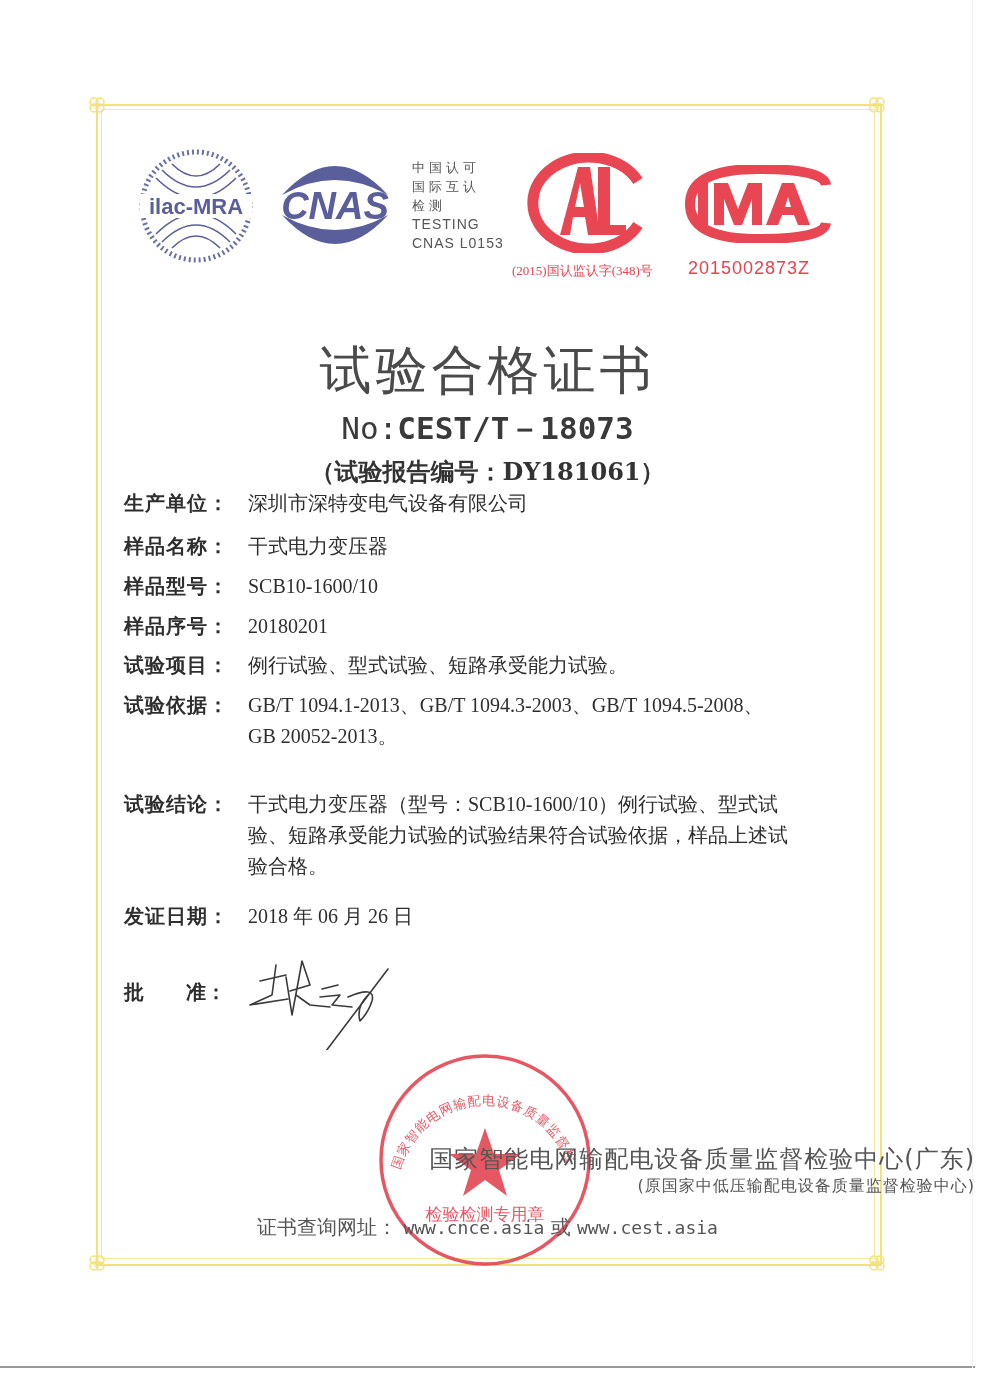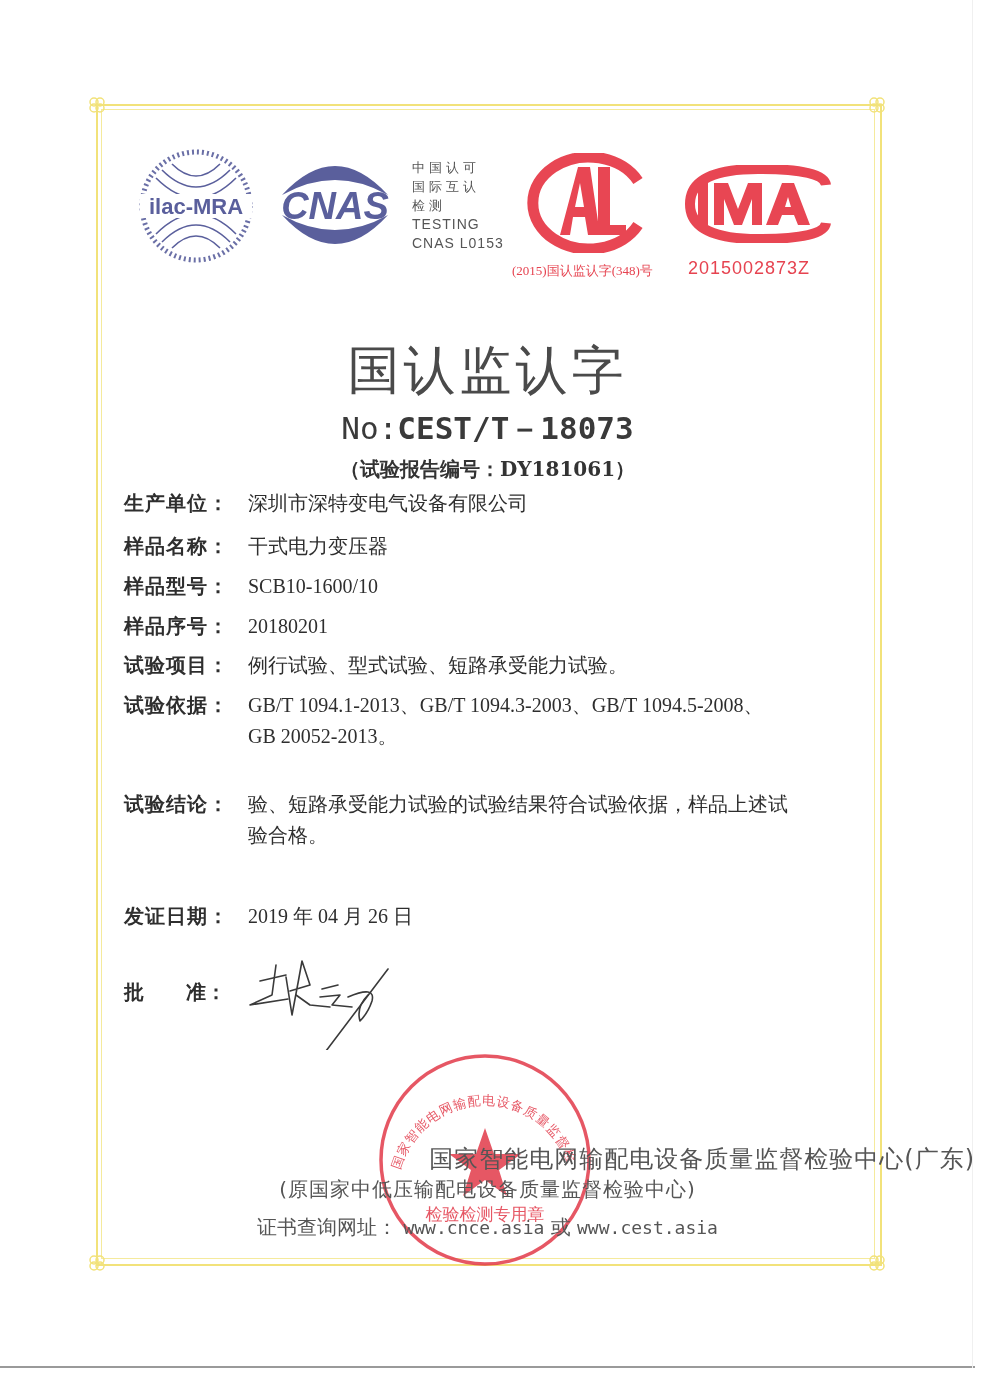--- a/index.html
+++ b/index.html
@@ -35,36 +35,36 @@
   .logo-cma { left: 684px; top: 165px; width: 148px; height: 78px; }
   .cma-number { left: 688px; top: 258px; font-family: "Liberation Sans", sans-serif; font-size: 18px;
     color: #e64350; letter-spacing: 1px; white-space: nowrap; }
 
   
   .title { left: 0; width: 975px; top: 336px; text-align: center; font-family: "DejaVu Sans", sans-serif;
     font-size: 52px; letter-spacing: 4px; color: #4a4a4a; font-weight: normal; }
   .cert-no { left: 0; width: 975px; top: 408px; text-align: center; font-family: "DejaVu Sans Mono", monospace;
     font-size: 31px; color: #3a3a3a; font-weight: bold; }
   .cert-no .prefix { font-weight: normal; }
-  .report-no { left: 0; width: 975px; top: 456px; text-align: center; font-size: 20px; font-weight: bold; color: #333; }
+  .report-no { left: 0; width: 975px; top: 456px; text-align: center; font-size: 24px; font-weight: bold; color: #333; }
 
   
   .field { position: absolute; left: 124px; font-size: 20px; line-height: 31px; color: #2e2e2e; }
   .field .label { position: absolute; left: 0; top: 0; width: 124px; white-space: nowrap; font-weight: bold; letter-spacing: 1px; }
   .field .value { position: absolute; left: 124px; top: 0; width: 600px; white-space: nowrap;
     font-family: "Liberation Serif", "DejaVu Serif", serif; font-size: 20px; }
   .field .value .line { display: block; height: 31px; }
   .approve-label { font-weight: bold; }
   .sig { left: 240px; top: 955px; width: 160px; height: 95px; }
 
   
   .footer-1 { left: 0; width: 975px; top: 1143px; text-align: right; font-family: "DejaVu Sans", sans-serif;
     font-size: 24px; color: #555; letter-spacing: 1px; z-index: 3; }
-  .footer-2 { left: 0; width: 975px; top: 1176px; text-align: center; font-family: "DejaVu Sans", sans-serif;
-    font-size: 20px; color: #555; letter-spacing: 1px; z-index: 3; }
+  .footer-2 { left: 0; width: 975px; top: 1176px; text-align: right; font-family: "DejaVu Sans", sans-serif;
+    font-size: 16px; color: #555; letter-spacing: 1px; z-index: 3; }
   .footer-3 { left: 0; width: 975px; top: 1214px; text-align: center; font-family: "DejaVu Sans", sans-serif;
     font-size: 20px; color: #555; z-index: 3; }
 
   .seal { left: 370px; top: 1050px; width: 230px; height: 220px; z-index: 2; opacity: 0.85; }
 </style>
 </head>
 <body>
 
 <div class="frame-outer"></div>
 <div class="frame-inner"></div>
@@ -146,21 +146,21 @@
 <div class="abs logo-cma">
   <svg viewBox="0 0 148 78" width="148" height="78">
     <path d="M142 20 Q140 4 74 4 Q6 4 6 39 Q6 74 74 74 Q140 74 142 58" fill="none" stroke="#e84653" stroke-width="10"></path>
     <rect x="14" y="18" width="10" height="42" fill="#e84653"></rect>
     <path d="M30 60 L30 18 L44 18 L54 44 L64 18 L78 18 L78 60 L68 60 L68 34 L58 60 L50 60 L40 34 L40 60 Z" fill="#e84653"></path>
     <path d="M82 60 L98 18 L110 18 L126 60 L114 60 L110 50 L98 50 L94 60 Z M101 42 L107 42 L104 32 Z" fill="#e84653"></path>
   </svg>
 </div>
 <div class="abs cma-number">2015002873Z</div>
 
-<div class="abs title">国认监认字</div>
+<div class="abs title">试验合格证书</div>
 <div class="abs cert-no">
   <span class="prefix">No:</span><span>CEST/T－18073</span>
 </div>
 <div class="abs report-no">（试验报告编号：DY181061）</div>
 
 <div class="field" style="top:488px;">
   <span class="label">生产单位：</span>
   <span class="value">
       <span class="line">深圳市深特变电气设备有限公司</span>
     </span>
@@ -192,28 +192,29 @@
 <div class="field" style="top:690px;">
   <span class="label">试验依据：</span>
   <span class="value">
     <span class="line">GB/T 1094.1-2013、GB/T 1094.3-2003、GB/T 1094.5-2008、</span>
     <span class="line">GB 20052-2013。</span>
   </span>
 </div>
 <div class="field" style="top:789px;">
   <span class="label">试验结论：</span>
   <span class="value">
+    <span class="line">干式电力变压器（型号：SCB10-1600/10）例行试验、型式试</span>
     <span class="line">验、短路承受能力试验的试验结果符合试验依据，样品上述试</span>
     <span class="line">验合格。</span>
   </span>
 </div>
 <div class="field" style="top:901px;">
   <span class="label">发证日期：</span>
   <span class="value">
-      <span class="line">2019 年 04 月 26 日</span>
+      <span class="line">2018 年 06 月 26 日</span>
     </span>
 </div>
 
 <div class="field approve-label" style="top:977px;">
   <span style="position:absolute;left:0;top:0;">批</span>
   <span style="position:absolute;left:62px;top:0;">准：</span>
 </div>
 <div class="abs sig">
   <svg viewBox="0 0 160 95" width="160" height="95" fill="none" stroke="#3a3a3a" stroke-width="1.6" stroke-linecap="round" stroke-linejoin="round">
     <path d="M20 26 L46 20"></path>

